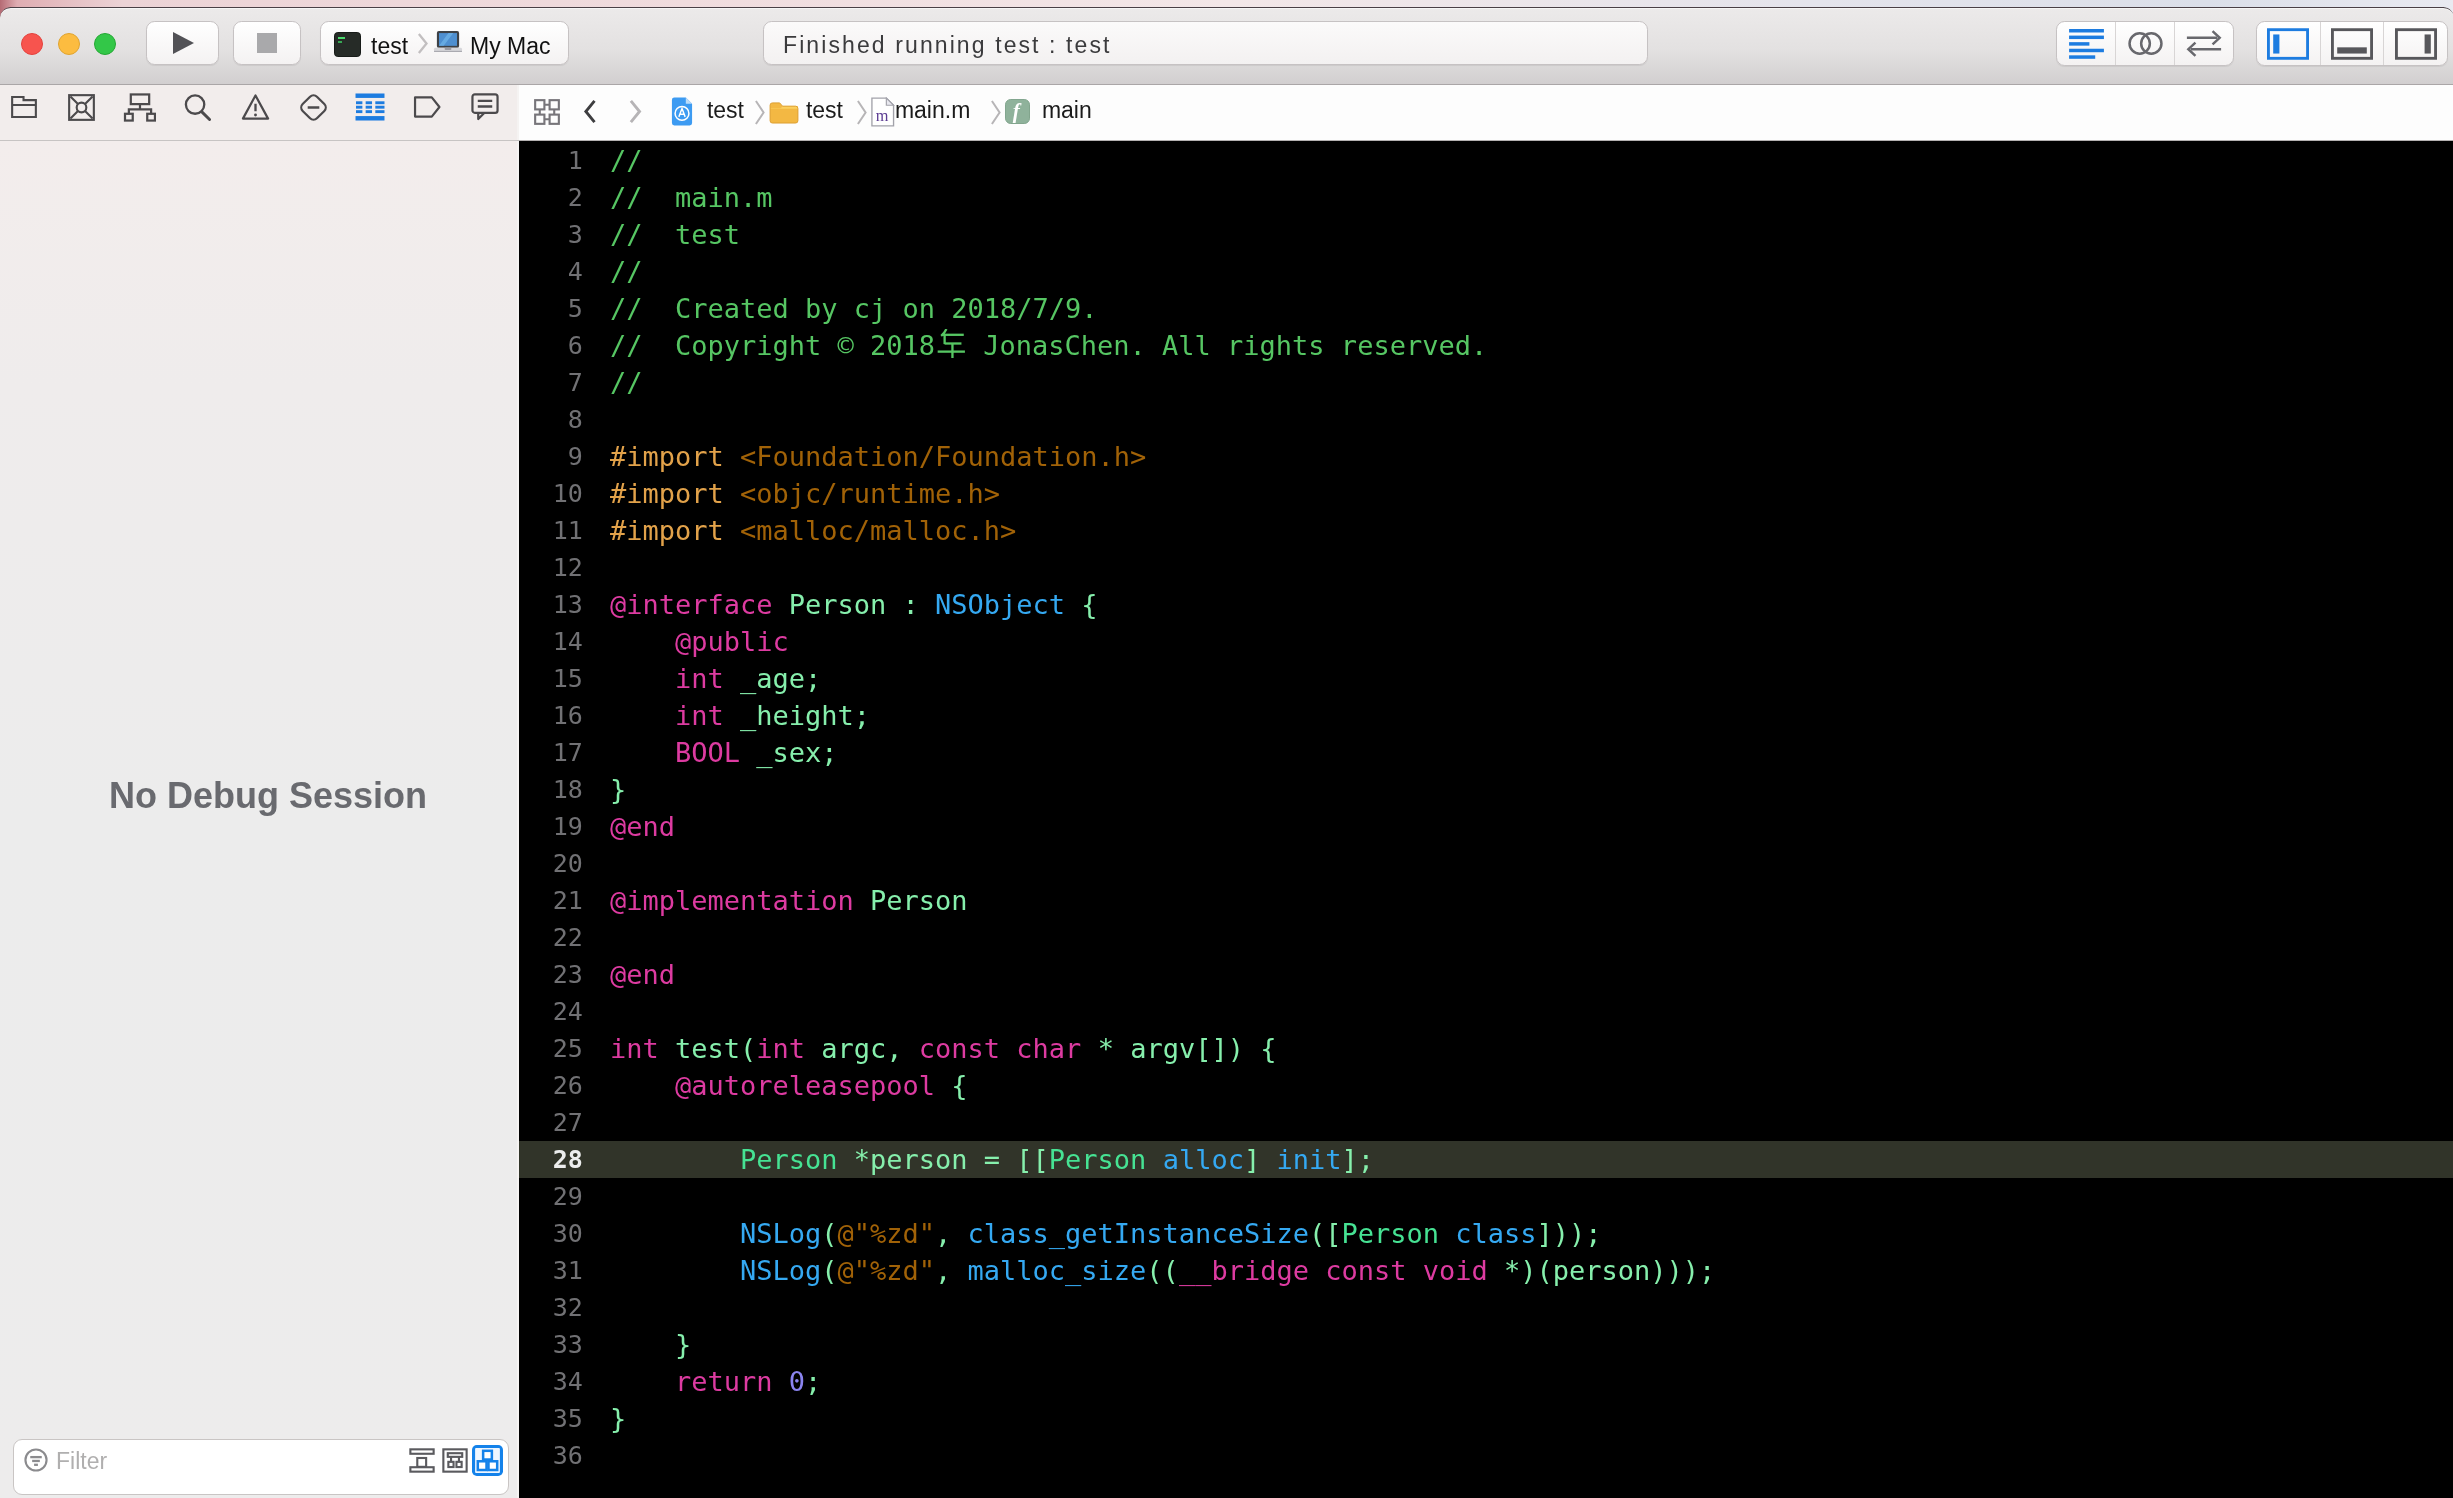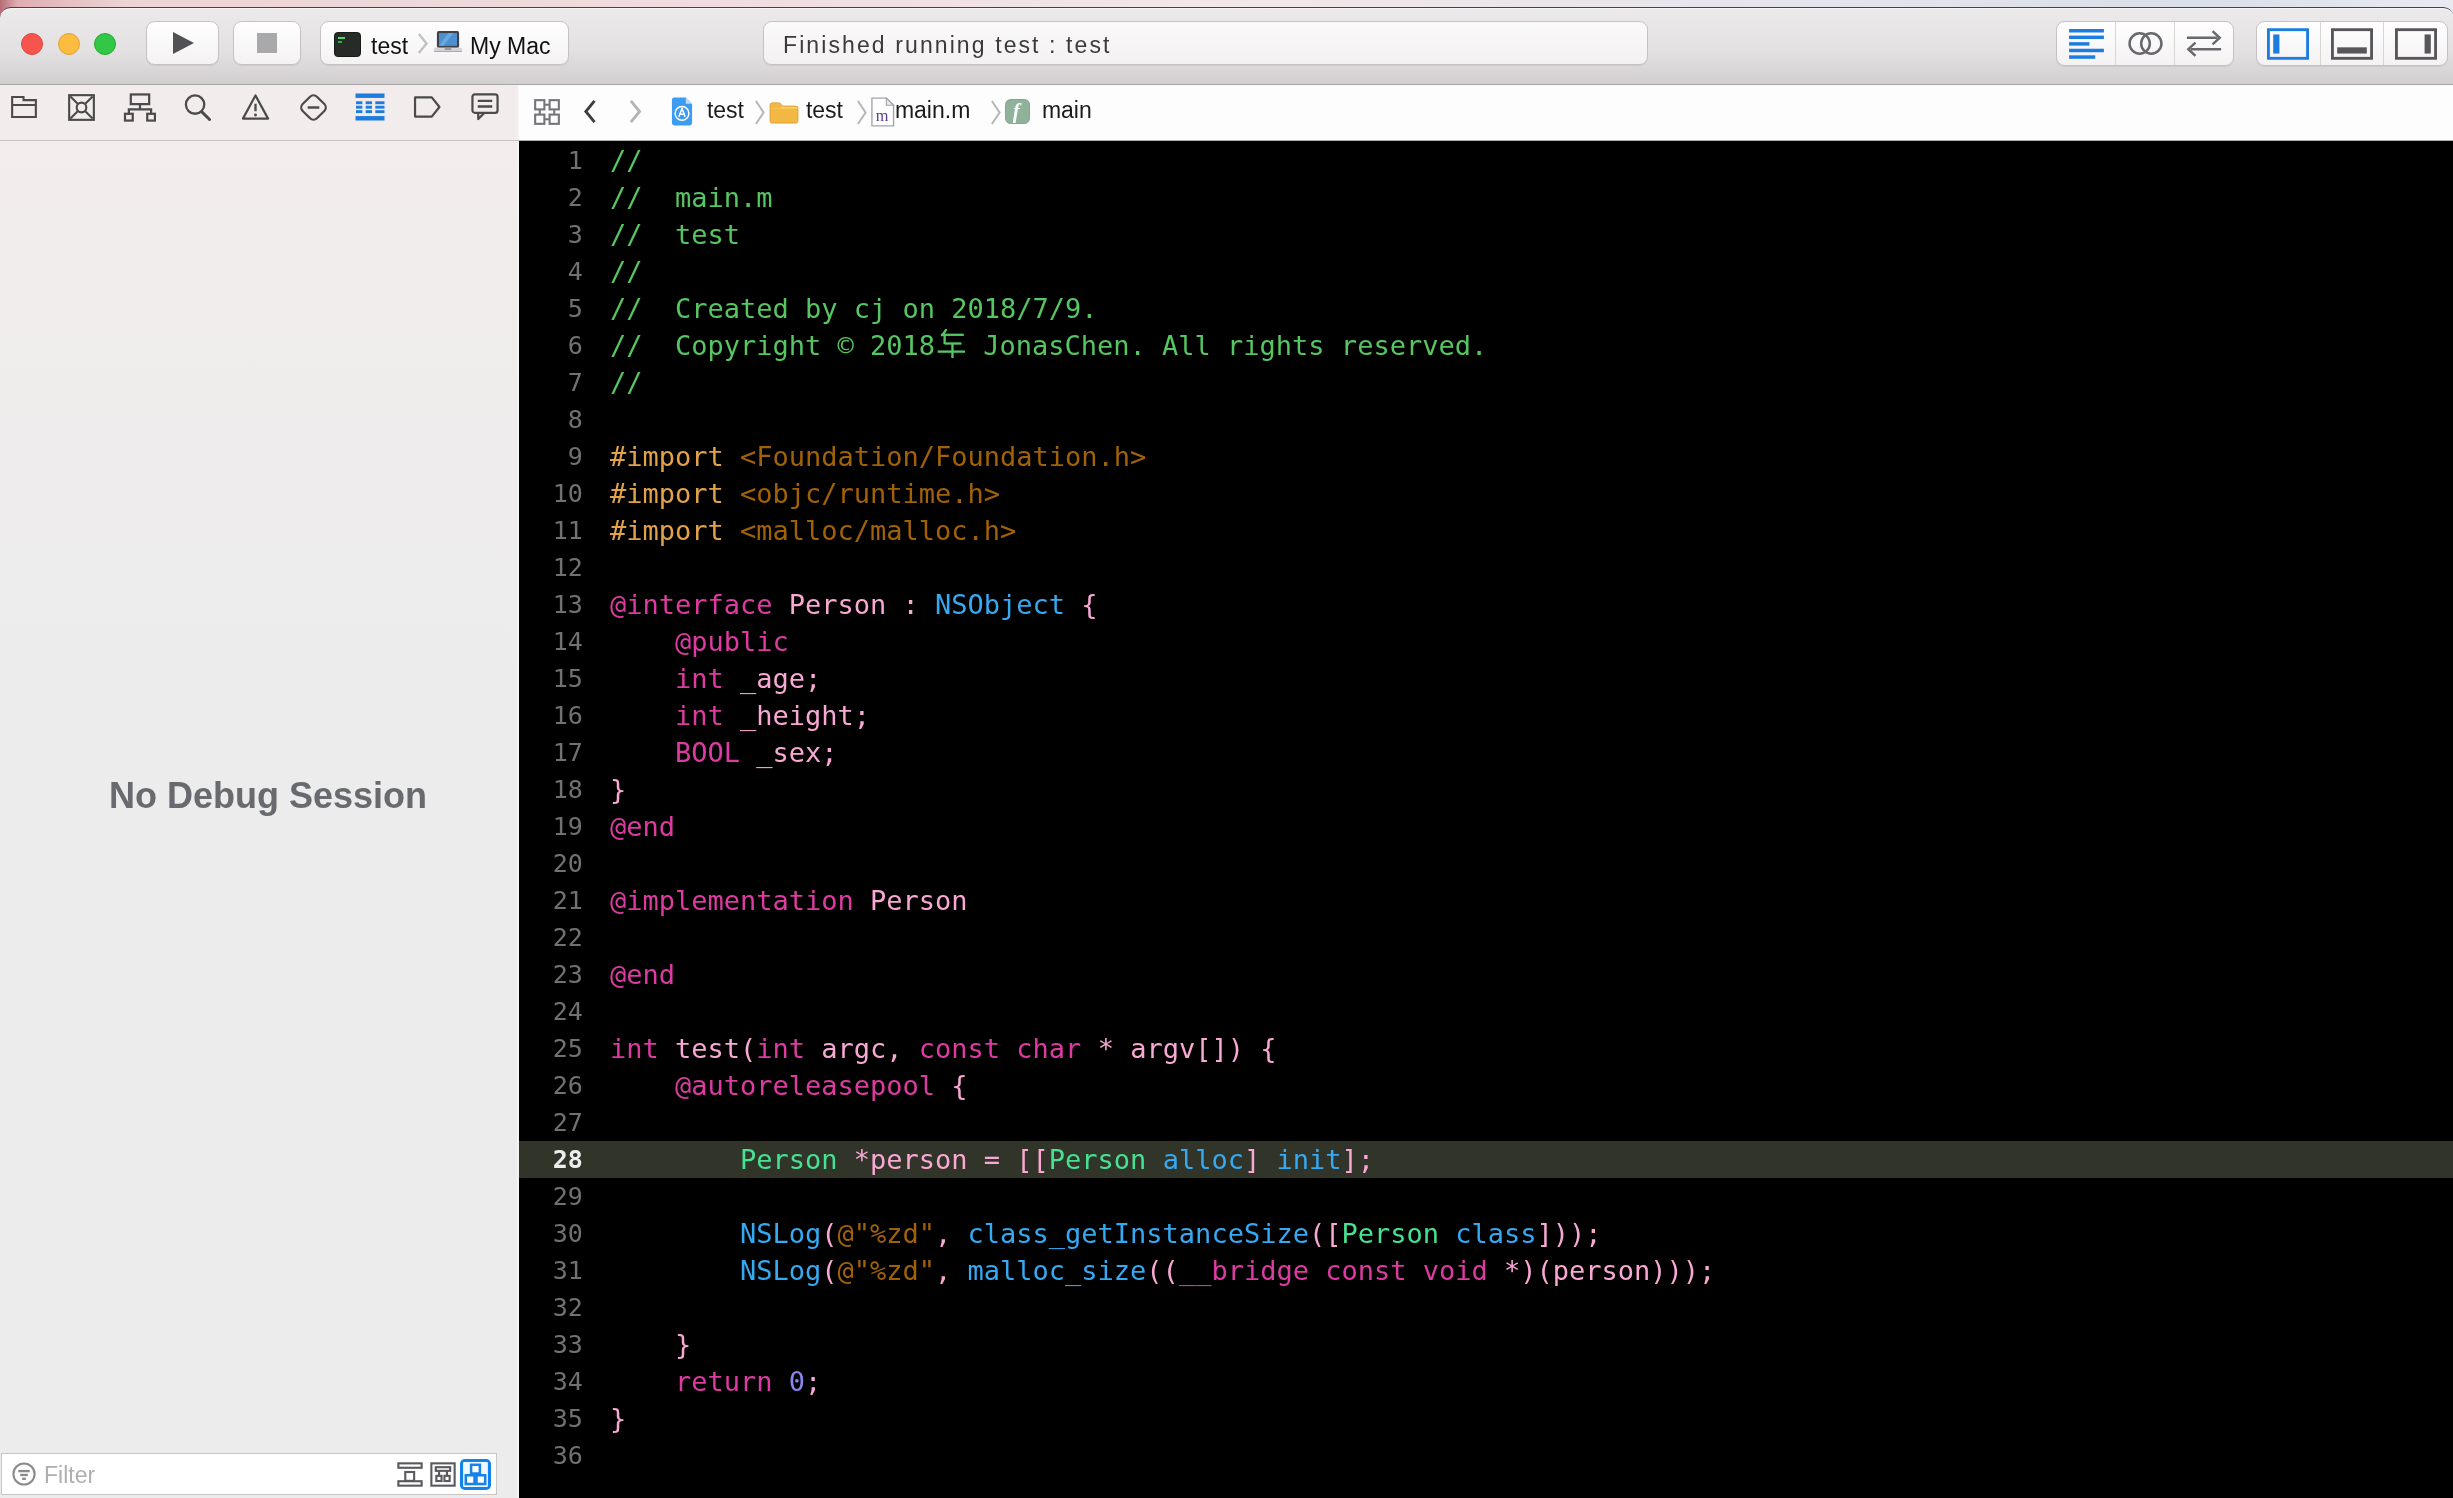--- a/index.html
+++ b/index.html
@@ -49,33 +49,33 @@
   .navleft { width:517px; height:100%; background:#f2edec; border-bottom:1.9px solid #c7c4c3; position:relative; }
   .vdiv { width:1.9px; height:100%; background:#f5f3f2; border-bottom:1.9px solid #c2bfbe; }
   .jumpbar { flex:1; height:100%; background:#fdfdfd; border-bottom:1.9px solid #b4b1b1; position:relative; }
   .navicon { position:absolute; top:3.8px; width:38px; height:38px; display:flex; align-items:center; justify-content:center; }
   .jb { position:absolute; font-size:23px; color:#1b1b1b; top:12.5px; }
   
   .main { position:absolute; top:134px; left:0; width:100%; height:1358px; display:flex; }
   .sidebar { width:517px; height:100%; position:relative;
     background:linear-gradient(180deg,#f3edec 0%, #efecec 18%, #ececec 50%, #edecec 100%); }
   .nds { position:absolute; top:634px; left:9.6px; width:100%; text-align:center; font-size:36px; color:#696a6f;font-weight:bold; }
-  .filterbar { position:absolute; left:1px; bottom:3.8px; width:496px; height:42px; border-radius:0;
+  .filterbar { position:absolute; left:13px; bottom:3.8px; width:496px; height:56px; border-radius:9px;
     background:#ffffff; border:1.9px solid #c9c5c4; }
   .filter-ph { position:absolute; left:42px; top:7.7px; font-size:23px; color:#b0afaf; }
   .maindiv { width:1.9px; height:100%; background:#f5f3f2; }
   .editor { flex:1; height:100%; background:#000; position:relative; overflow:hidden;
     font-family:"DejaVu Sans Mono", monospace; font-size:27px; }
   .codepad { position:absolute; top:1px; left:0; width:100%; }
   .line { height:37px; line-height:37px; white-space:pre; }
   .line.current { background:#313429; }
   .ln { display:inline-block; width:64px; margin-right:27px; text-align:right; color:#717174;
     font-size:25px; vertical-align:top; }
   .line.current .ln { color:#eceded; font-weight:bold; }
-  .tok-w { color:#f9a8d4; } .tok-c { color:#56c663; } .tok-k { color:#dd3ba1; }
+  .tok-w { color:#86efac; } .tok-c { color:#56c663; } .tok-k { color:#dd3ba1; }
   .tok-s { color:#a16207; } .tok-p { color:#e2a24a; } .tok-t { color:#35a9f2; }
   .tok-f { color:#35a9f2; } .tok-g { color:#46e293; } .tok-n { color:#8b84f0; }
   .cjk-year { display:inline-block; width:32px; height:29px; vertical-align:-3.8px; }
   svg { display:block; }
 </style>
 </head>
 <body>
 
 <div class="window">
 

